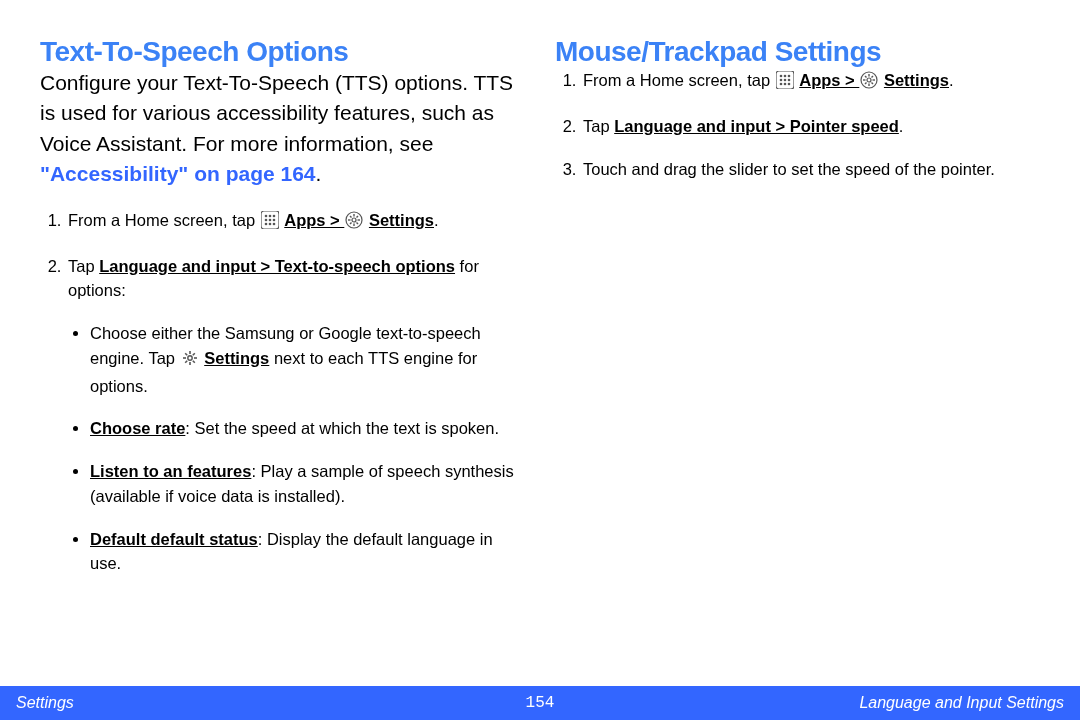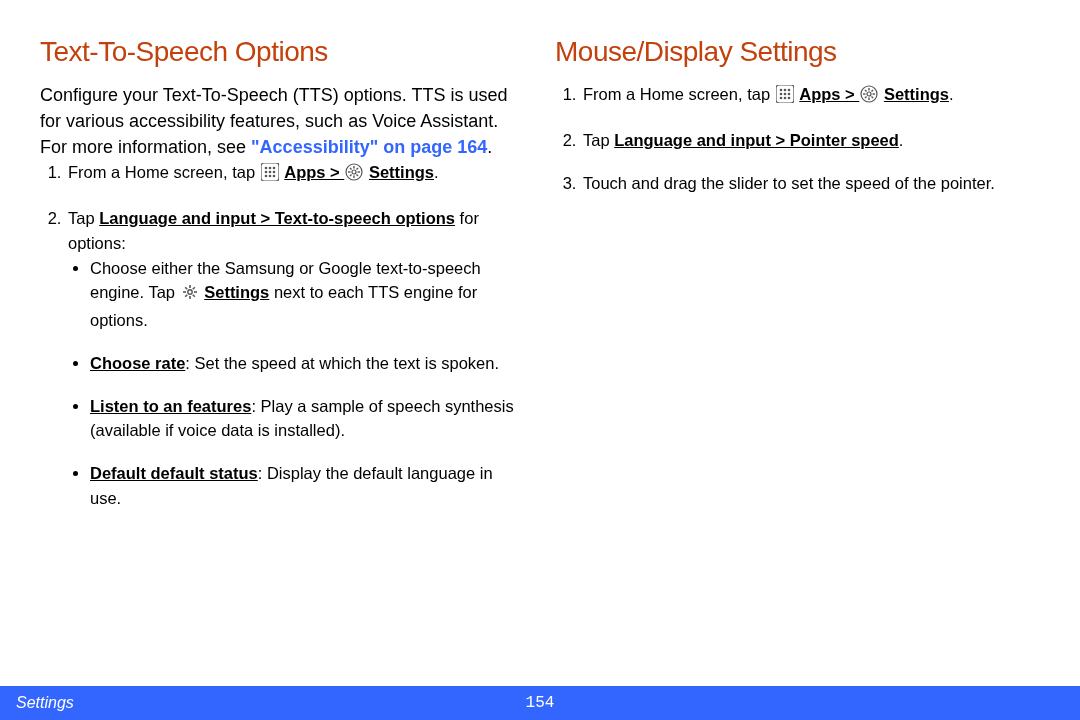--- a/index.html
+++ b/index.html
@@ -14,45 +14,45 @@
     .content {
       display: flex;
       padding: 36px 40px 0 40px;
       gap: 30px;
       height: 680px;
     }
     .col {
       flex: 1;
     }
     h2 {
-      color: #c2410c;
+      color: #3b82f6;
       font-size: 28px;
-      font-weight: normal;
-      margin-bottom: 14px;
+      font-weight: bold;
       letter-spacing: -0.5px;
     }
     p.intro {
-      font-size: 18px;
+      font-size: 21px;
       line-height: 1.45;
+      margin-bottom: 18px;
     }
     .link { color: #3366ff; font-weight: bold; }
     ol {
       list-style: decimal;
       padding-left: 26px;
       font-size: 16.5px;
       line-height: 1.5;
     }
     ol > li {
       margin-bottom: 18px;
       padding-left: 2px;
     }
     ul {
       list-style: disc;
       padding-left: 22px;
-      margin-top: 0;
+      margin-top: 18px;
     }
     ul > li {
       margin-bottom: 18px;
     }
     .b { font-weight: bold; text-decoration: underline; }
     .icon {
       display: inline-block;
       vertical-align: -3px;
       margin: 0 1px;
     }
@@ -142,21 +142,21 @@
           </li>
           <li>
             <span class="b">Default default status</span><span>: Display the default language in use.</span>
           </li>
         </ul>
       </li>
     </ol>
   </div>
 
   <div class="col">
-    <h2>Mouse/Display Settings</h2>
+    <h2>Mouse/Trackpad Settings</h2>
     <ol>
       <li>
         <span>From a Home screen, tap </span><span class="icon"><svg width="18" height="18" viewBox="0 0 18 18">
               <rect x="0" y="0" width="18" height="18" rx="3" fill="none" stroke="#555" stroke-width="1.2"></rect>
               <circle cx="5" cy="5" r="1.3" fill="#555"></circle>
               <circle cx="9" cy="5" r="1.3" fill="#555"></circle>
               <circle cx="13" cy="5" r="1.3" fill="#555"></circle>
               <circle cx="5" cy="9" r="1.3" fill="#555"></circle>
               <circle cx="9" cy="9" r="1.3" fill="#555"></circle>
               <circle cx="13" cy="9" r="1.3" fill="#555"></circle>
@@ -182,13 +182,14 @@
         <span>Tap </span><span class="b">Language and input &gt; Pointer speed</span><span>.</span>
       </li>
       <li>Touch and drag the slider to set the speed of the pointer.</li>
     </ol>
   </div>
 </div>
 
 <div class="footer">
   <span class="footer-left">Settings</span>
   <span class="footer-center">154</span>
+  <span class="footer-right">Language and Input Settings</span>
 </div>
 
 </body></html>

